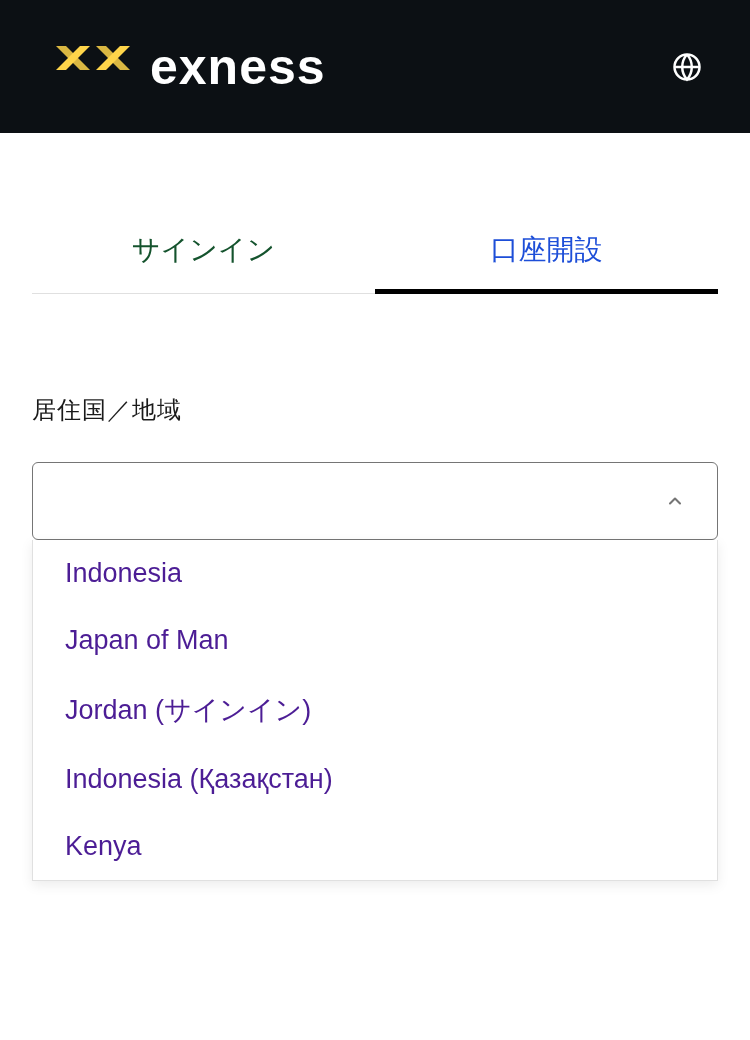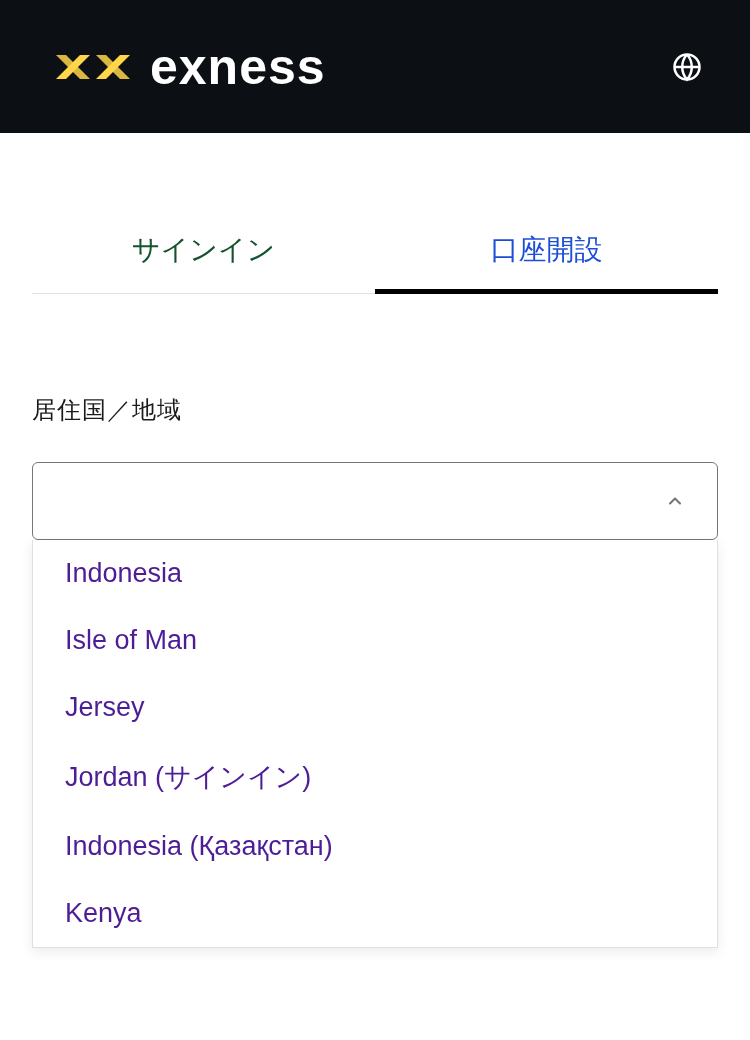--- a/index.html
+++ b/index.html
@@ -17,21 +17,20 @@
     .header {
       background: #0c1014;
       height: 133px;
       display: flex;
       align-items: center;
       justify-content: space-between;
       padding: 0 48px;
     }
     .logo-wrap {
       display: flex;
-      align-items: center;
       gap: 12px;
     }
     .logo-mark {
       width: 90px;
       height: 40px;
     }
     .logo-text {
       color: #fff;
       font-size: 50px;
       font-weight: 700;
@@ -146,19 +145,18 @@
 <div class="form-area">
   <div class="field-label">居住国／地域</div>
   <div class="select-box">
     <span class="select-value"></span>
     <svg class="chevron" viewBox="0 0 24 24" fill="none" stroke="#757575" stroke-width="2.5" stroke-linecap="round" stroke-linejoin="round">
       <polyline points="6 15 12 9 18 15"></polyline>
     </svg>
   </div>
   <div class="dropdown" id="dropdown-list">
       <div class="dropdown-item"><span class="item-text">Indonesia</span></div>
-      <div class="dropdown-item"><span class="item-text">Isle of Man</span></div>
-      <div class="dropdown-item"><span class="item-text">Jersey</span></div>
+      <div class="dropdown-item"><span class="item-text">Japan of Man</span></div>
       <div class="dropdown-item"><span class="item-text">Jordan (サインイン)</span></div>
       <div class="dropdown-item"><span class="item-text">Indonesia (Қазақстан)</span></div>
       <div class="dropdown-item"><span class="item-text">Kenya</span></div>
     </div>
 </div>
 
 </body></html>

